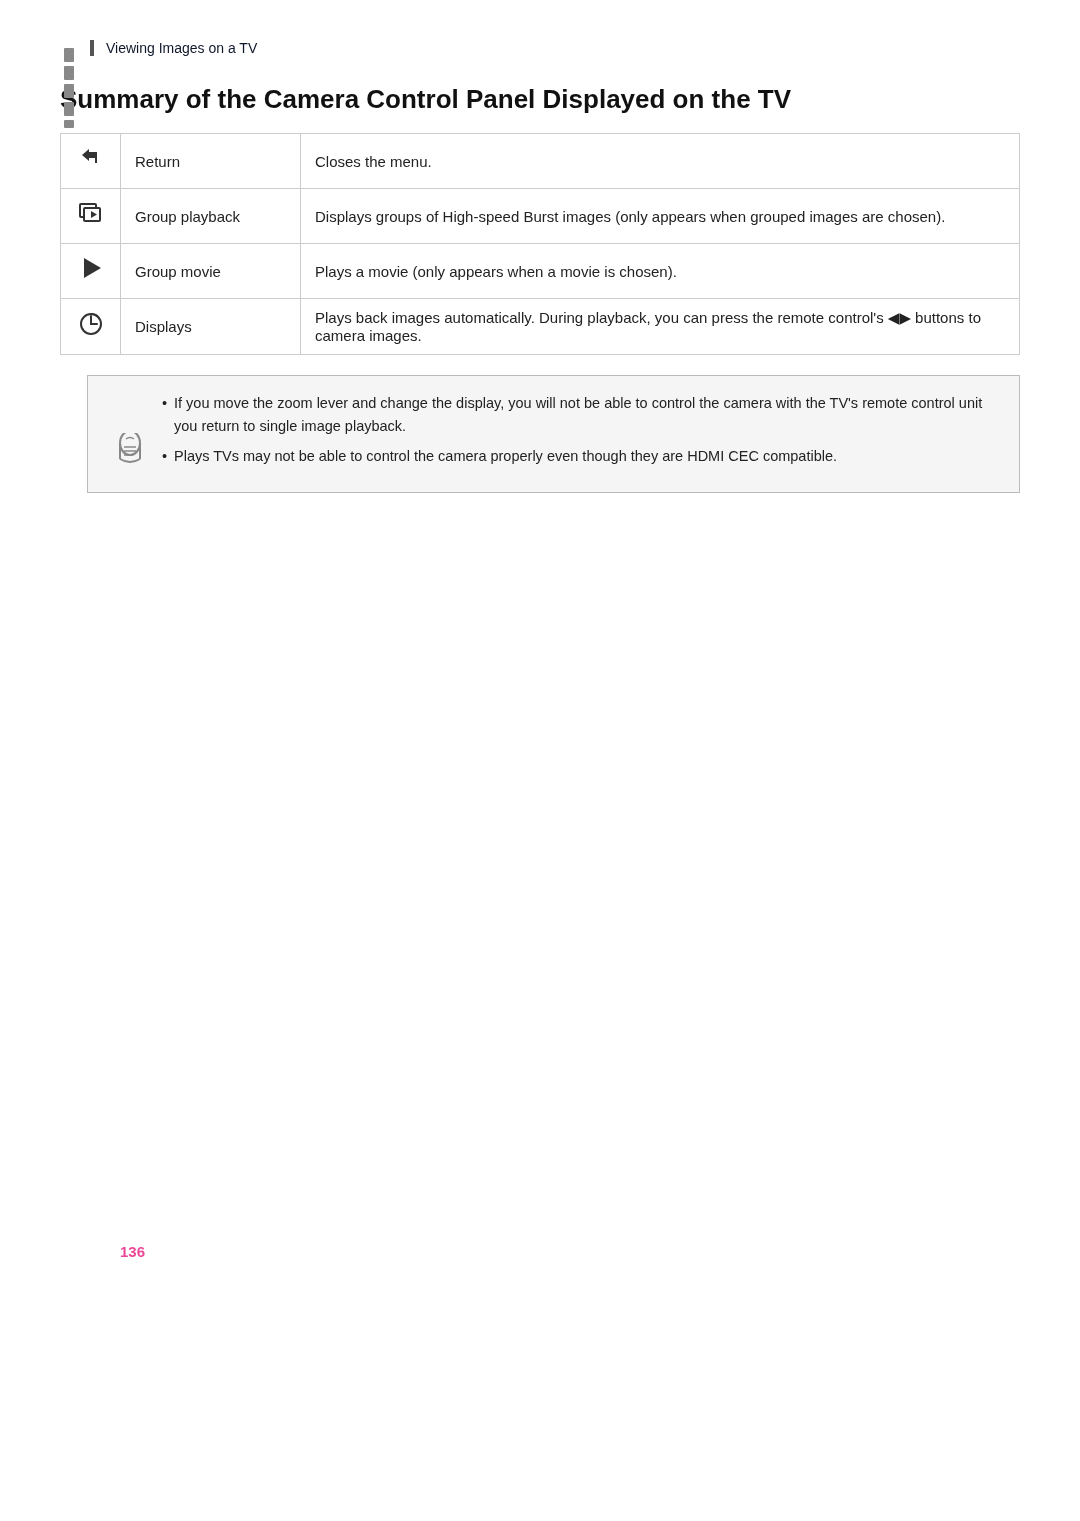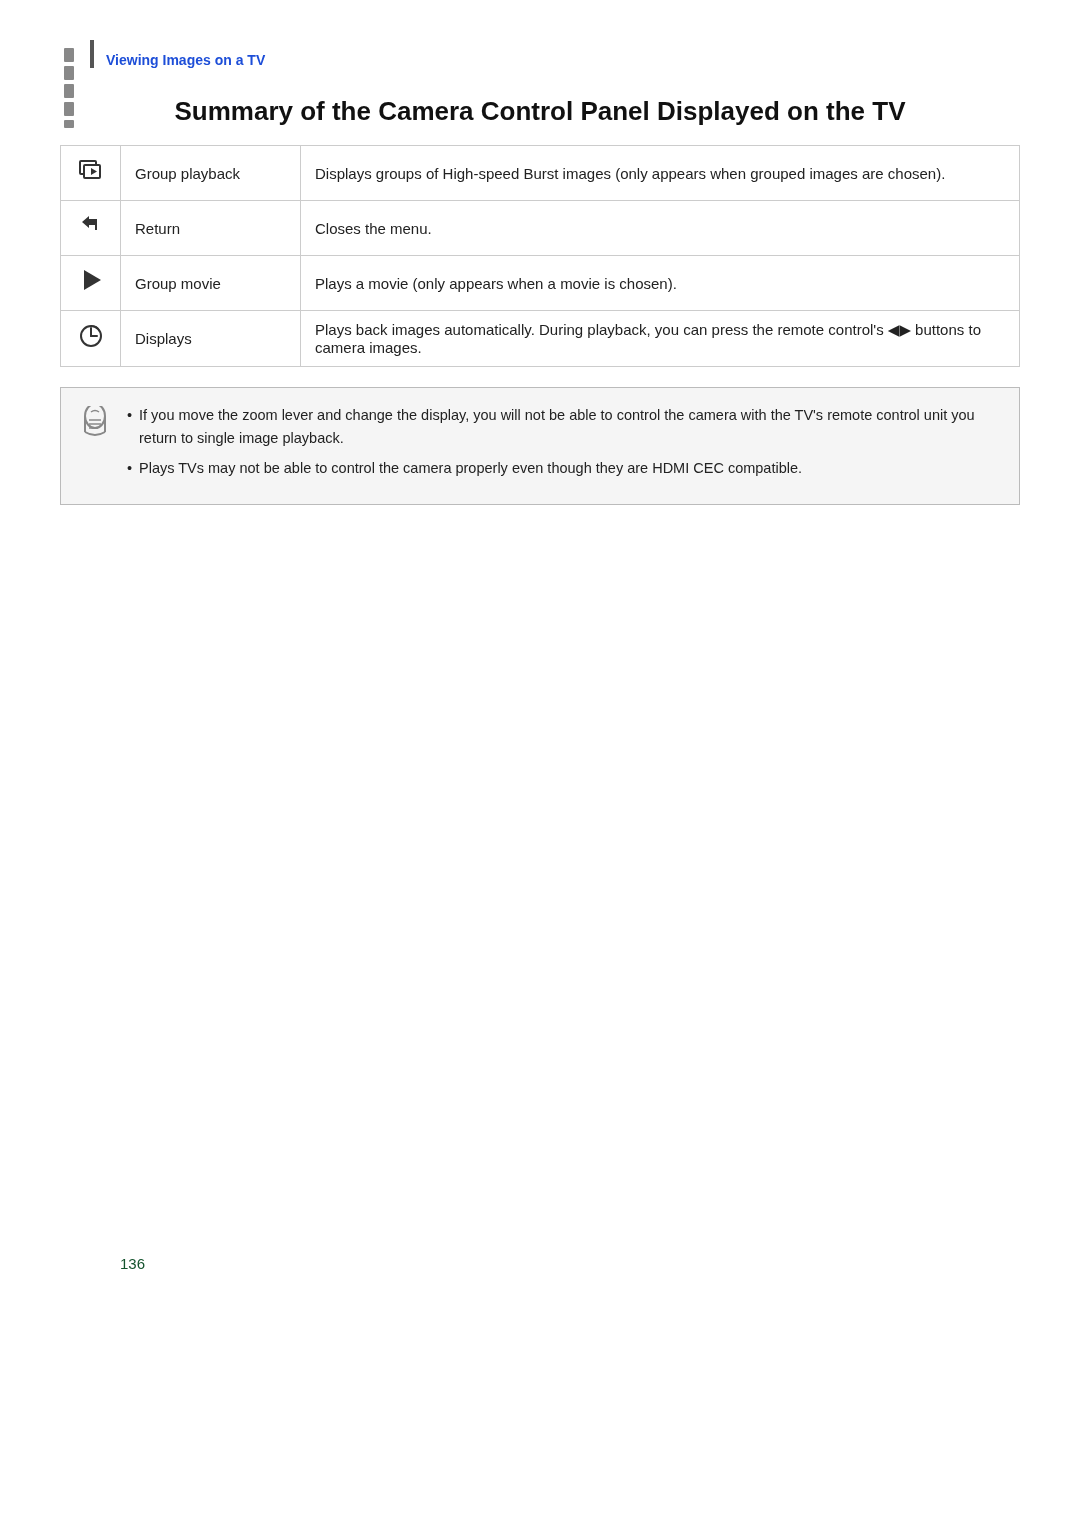--- a/index.html
+++ b/index.html
@@ -21,32 +21,30 @@
     .page-header {
       display: flex;
       align-items: flex-start;
       margin-bottom: 28px;
       border-left: 4px solid #555;
       padding-left: 12px;
     }
 
     .breadcrumb-text {
       font-size: 14px;
-      font-weight: bold;
-      color: #1d4ed8;
-      margin-top: 12px;
+      font-weight: normal;
+      color: #0f172a;
     }
 
     .page-title {
       font-size: 26px;
       font-weight: bold;
       color: #111;
       margin-bottom: 18px;
       line-height: 1.2;
-      text-align: center;
     }
 
     table {
       width: 100%;
       border-collapse: collapse;
       margin-bottom: 20px;
     }
 
     table td {
       border: 1px solid #ccc;
@@ -67,25 +65,26 @@
       font-size: 15px;
     }
 
     .col-desc {
       font-size: 15px;
     }
 
     .note-box {
       border: 1px solid #bbb;
       background: #f5f5f5;
-      padding: 16px 20px 16px 16px;
+      padding: 16px 20px 16px 24px;
       display: flex;
-      align-items: flex-start;
+      align-items: flex-end;
       gap: 14px;
       margin-top: 4px;
+      margin-left: 27px;
     }
 
     .note-icon {
       font-size: 30px;
       color: #555;
       flex-shrink: 0;
       margin-top: 2px;
     }
 
     .note-content {
@@ -109,21 +108,22 @@
       content: "•";
       position: absolute;
       left: 0;
     }
 
     .page-number {
       position: absolute;
       bottom: 50px;
       left: 60px;
       font-size: 15px;
-      color: #14532d;
+      color: #ec4899;
+      font-weight: bold;
     }
 
     
     .left-bar {
       position: absolute;
       left: 0;
       top: 0;
       width: 18px;
       height: 90px;
       display: flex;
@@ -172,37 +172,37 @@
   </div>
 
   <h1 class="page-title">Summary of the Camera Control Panel Displayed on the TV</h1>
 
   <table>
     <tbody>
 
       <tr>
         <td class="col-icon">
           <svg class="svg-icon" viewBox="0 0 28 28" xmlns="http://www.w3.org/2000/svg">
+            <path d="M20 8 L12 8 L12 5 L5 11 L12 17 L12 14 L18 14 L18 19 L20 19 Z" fill="#333"></path>
+          </svg>
+        </td>
+        <td class="col-name">Return</td>
+        <td class="col-desc">Closes the menu.</td>
+      </tr>
+
+      <tr>
+        <td class="col-icon">
+          <svg class="svg-icon" viewBox="0 0 28 28" xmlns="http://www.w3.org/2000/svg">
             <rect x="3" y="5" width="16" height="13" rx="1" fill="none" stroke="#333" stroke-width="2"></rect>
             <rect x="7" y="9" width="16" height="13" rx="1" fill="white" stroke="#333" stroke-width="2"></rect>
             <polygon points="14,12 20,15.5 14,19" fill="#333"></polygon>
           </svg>
         </td>
         <td class="col-name">Group playback</td>
         <td class="col-desc">Displays groups of High-speed Burst images (only appears when grouped images are chosen).</td>
-      </tr>
-
-      <tr>
-        <td class="col-icon">
-          <svg class="svg-icon" viewBox="0 0 28 28" xmlns="http://www.w3.org/2000/svg">
-            <path d="M20 8 L12 8 L12 5 L5 11 L12 17 L12 14 L18 14 L18 19 L20 19 Z" fill="#333"></path>
-          </svg>
-        </td>
-        <td class="col-name">Return</td>
-        <td class="col-desc">Closes the menu.</td>
       </tr>
 
       <tr>
         <td class="col-icon">
           <svg class="svg-icon" viewBox="0 0 28 28" xmlns="http://www.w3.org/2000/svg">
             <polygon points="7,4 24,14 7,24" fill="#333"></polygon>
           </svg>
         </td>
         <td class="col-name">Group movie</td>
         <td class="col-desc">Plays a movie (only appears when a movie is chosen).</td>

